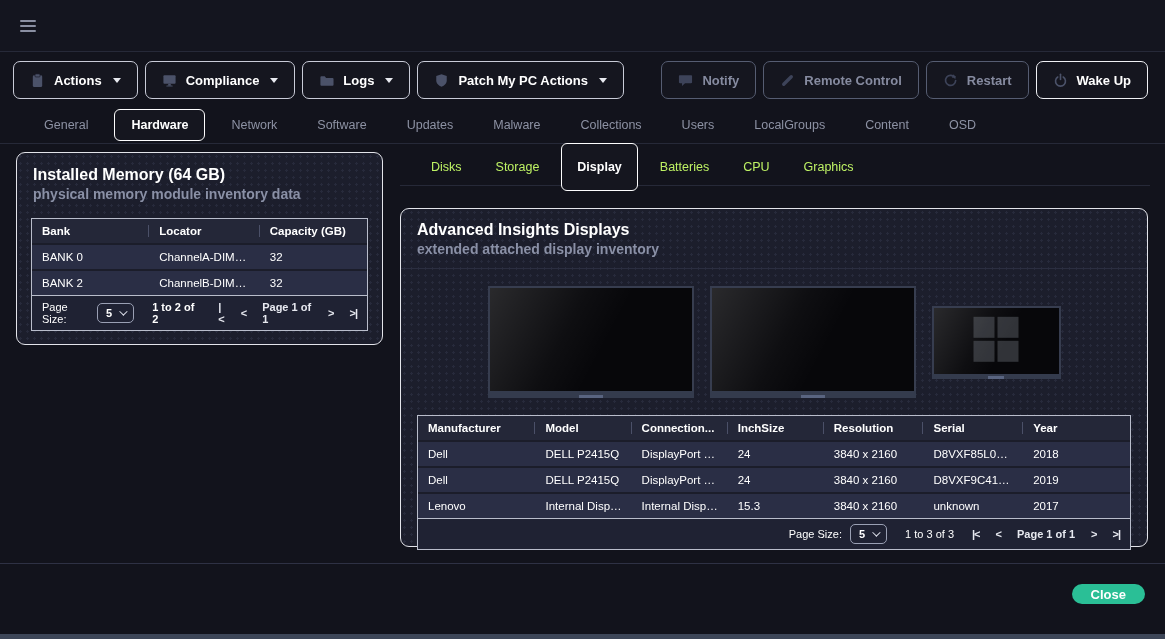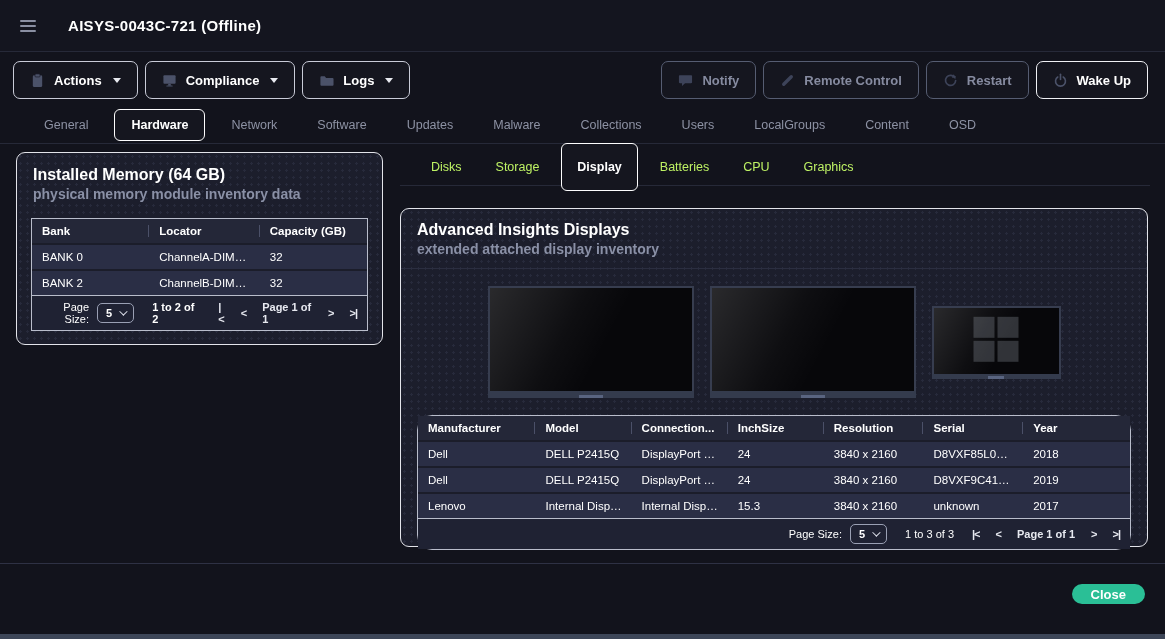--- a/index.html
+++ b/index.html
@@ -47,21 +47,21 @@
   .table-box { border:1px solid #b9bdcb; background:#1b1d2a; }
   .trow { display:flex; align-items:center; font-size:11.5px; color:#fff; }
   .trow .cell { padding:0 10px; overflow:hidden; white-space:nowrap; text-overflow:ellipsis; }
   .thead { background:#242738; font-weight:bold; padding:6px 0; }
   .thead .cell { border-right:1px solid #4b5068; }
   .thead .cell:last-child { border-right:none; }
   .tdata { background:#2a2e45; padding:6px 0; margin-top:2px; cursor:pointer; }
   .tfoot { background:#1f2233; border-top:1px solid #b9bdcb; padding:5px 10px;
            display:flex; align-items:center; font-size:11px; color:#fff; gap:18px; }
   .tfoot.right { justify-content:flex-end; }
-  .pagesize { display:flex; align-items:center; gap:8px;text-align:right; }
+  .pagesize { display:flex; align-items:center; gap:8px; }
   .pselect { display:flex; align-items:center; gap:7px; border:1px solid #9aa0b4; border-radius:5px;
              padding:3px 8px; cursor:pointer; font-weight:bold; }
   .chev { width:6px; height:6px; border-right:1.5px solid #dfe2ec; border-bottom:1.5px solid #dfe2ec;
           transform:rotate(45deg) translateY(-2px); }
   .pager { display:flex; align-items:center; gap:16px; font-weight:bold; color:#e7e9f0; }
   .pager span { cursor:pointer; letter-spacing:-1px; }
   .pager .pglabel { cursor:default; letter-spacing:0; }
 
   
   .memcol0 { width:35%; } .memcol1 { width:33%; } .memcol2 { width:32%; }
@@ -82,21 +82,21 @@
   .monitor.large { width:206px; height:112px; }
   .monitor.small { width:129px; height:73px; }
   .bezel { position:absolute; left:-2px; right:-2px; bottom:-2px; height:7px; background:#343b4d; }
   .monitor.small .bezel { height:5px; }
   .notch { position:absolute; left:50%; bottom:-2px; transform:translateX(-50%);
            width:24px; height:3px; background:#596480; z-index:2; }
   .monitor.small .notch { width:16px; }
   .winlogo { position:absolute; top:50%; left:50%; transform:translate(-50%,-56%);
              display:grid; grid-template-columns:21px 21px; grid-template-rows:21px 21px; gap:3px; }
   .winlogo i { background:rgba(200,210,225,0.22); }
-  .disp-table-wrap { margin:0 16px;border-radius:15px; }
+  .disp-table-wrap { margin:0 16px; }
   .dcol0{width:16.5%;} .dcol1{width:13.5%;} .dcol2{width:13.5%;} .dcol3{width:13.5%;}
   .dcol4{width:14%;} .dcol5{width:14%;} .dcol6{width:15%;}
 
   
   .memory-card { left:16px; top:152px; width:367px; }
   .mem-table-wrap { margin:6px 14px 13px; }
 
   
   .footer-divider { position:absolute; top:563px; left:0; width:100%; height:1px; background:#2e3144; }
   .close-btn { position:absolute; top:584px; right:20px; height:20px; padding:0 19px; border:none;
@@ -110,21 +110,20 @@
 <body>
 
 <div class="screen">
 
   <div class="topbar">
     <div class="hamburger">
         <i></i>
         <i></i>
         <i></i>
       </div>
-    <div class="devtitle">AISYS-0043C-721 (Offline)</div>
   </div>
 
   <div class="toolbar">
     <div class="btngroup">
       <div class="btn">
         <span class="icon">
           <svg width="15" height="15" viewBox="0 0 16 16" fill="currentColor">
               <rect x="3" y="2.5" width="10" height="12.5" rx="1.5"></rect>
               <rect x="5.3" y="1" width="5.4" height="3.2" rx="1" stroke="#1c1e2c" stroke-width="0.8"></rect>
             </svg>
@@ -143,20 +142,29 @@
         <span>Compliance</span>
         <span class="caret"></span>
       </div>
       <div class="btn">
         <span class="icon">
           <svg width="15" height="15" viewBox="0 0 16 16" fill="currentColor">
               <path d="M1.5 3.5h4.6l1.5 1.8h6.9c.6 0 1 .4 1 1v6.2c0 .6-.4 1-1 1h-12c-.6 0-1-.4-1-1V4.5c0-.6.4-1 1-1z"></path>
             </svg>
         </span>
         <span>Logs</span>
+        <span class="caret"></span>
+      </div>
+      <div class="btn">
+        <span class="icon">
+          <svg width="15" height="15" viewBox="0 0 16 16" fill="currentColor">
+              <path d="M8 1.2l5.6 2v4.6c0 3.6-2.5 5.7-5.6 6.9-3.1-1.2-5.6-3.3-5.6-6.9V3.2z"></path>
+            </svg>
+        </span>
+        <span>Patch My PC Actions</span>
         <span class="caret"></span>
       </div>
     </div>
     <div class="btngroup">
       <div class="btn disabled">
         <span class="icon">
           <svg width="15" height="15" viewBox="0 0 16 16" fill="currentColor">
               <path d="M2 2.3h12c.5 0 1 .4 1 1v6.5c0 .6-.5 1-1 1H7.5l-3.2 3v-3H2c-.5 0-1-.4-1-1V3.3c0-.6.5-1 1-1z"></path>
             </svg>
         </span>

